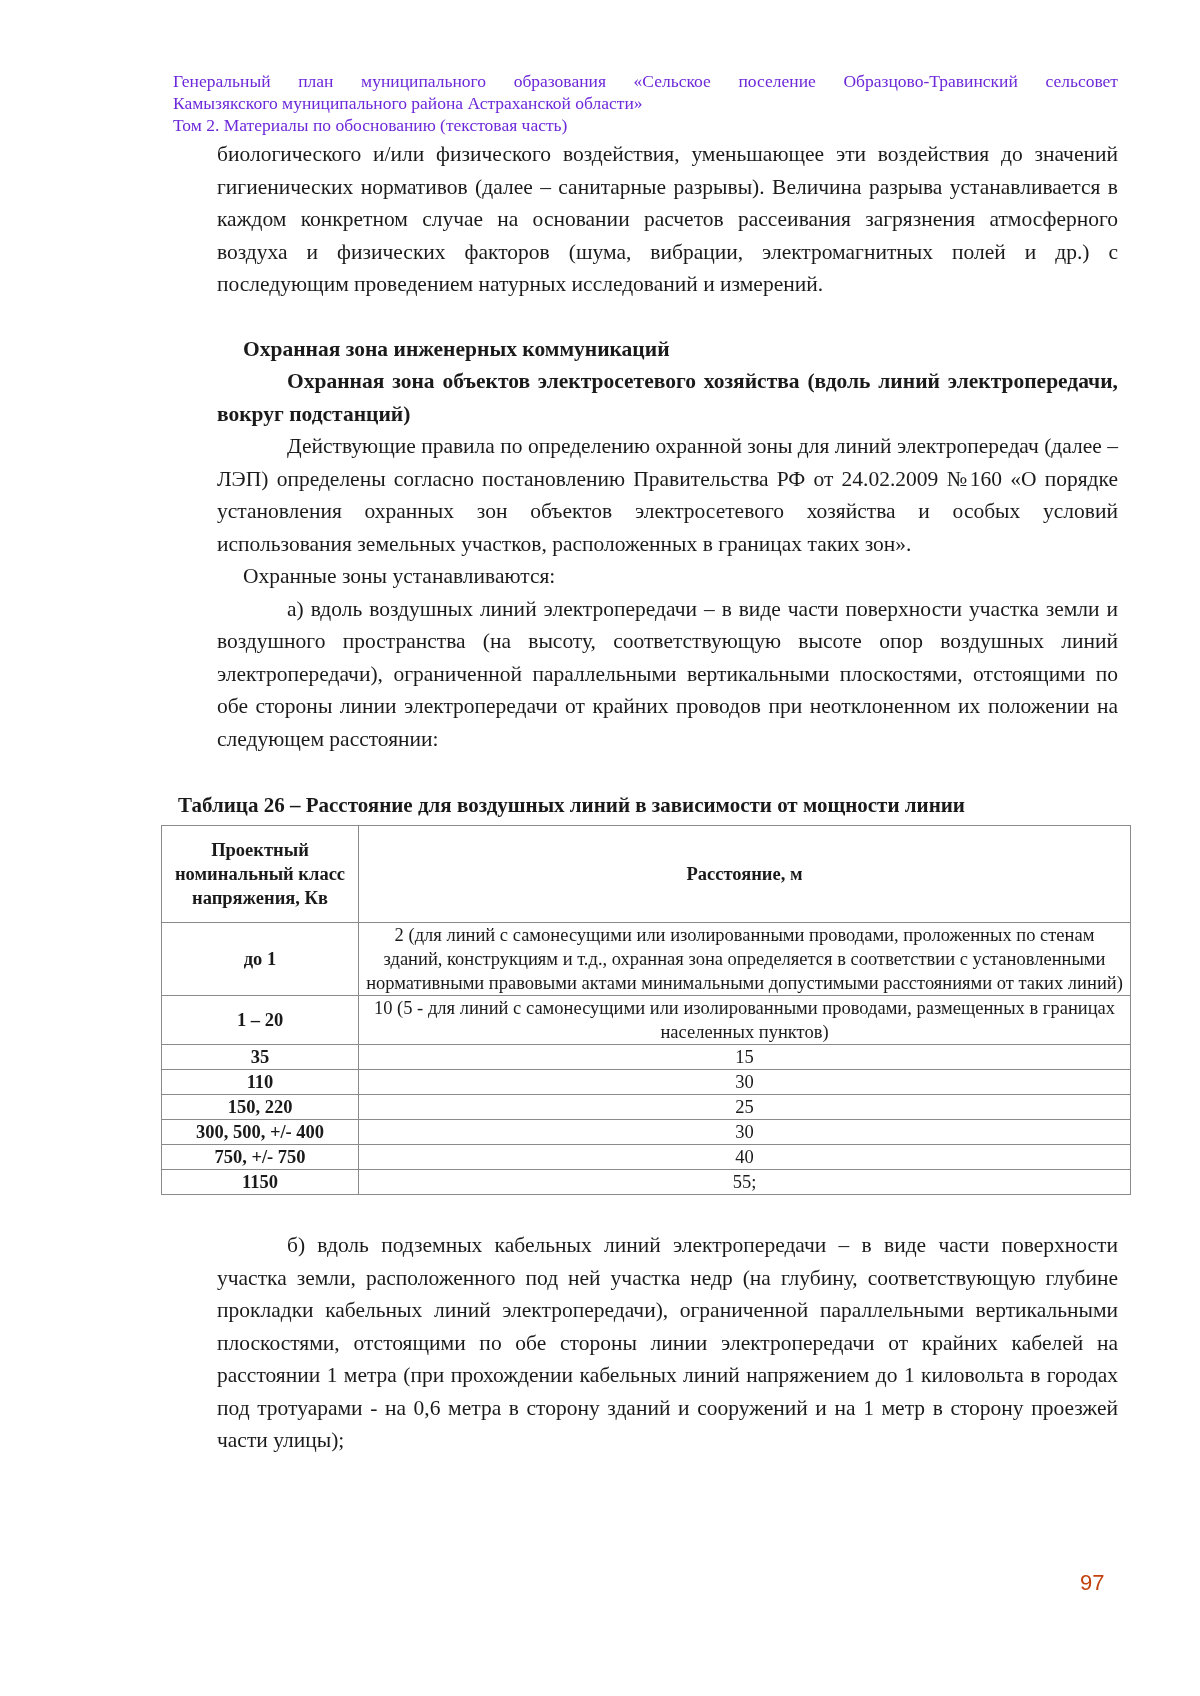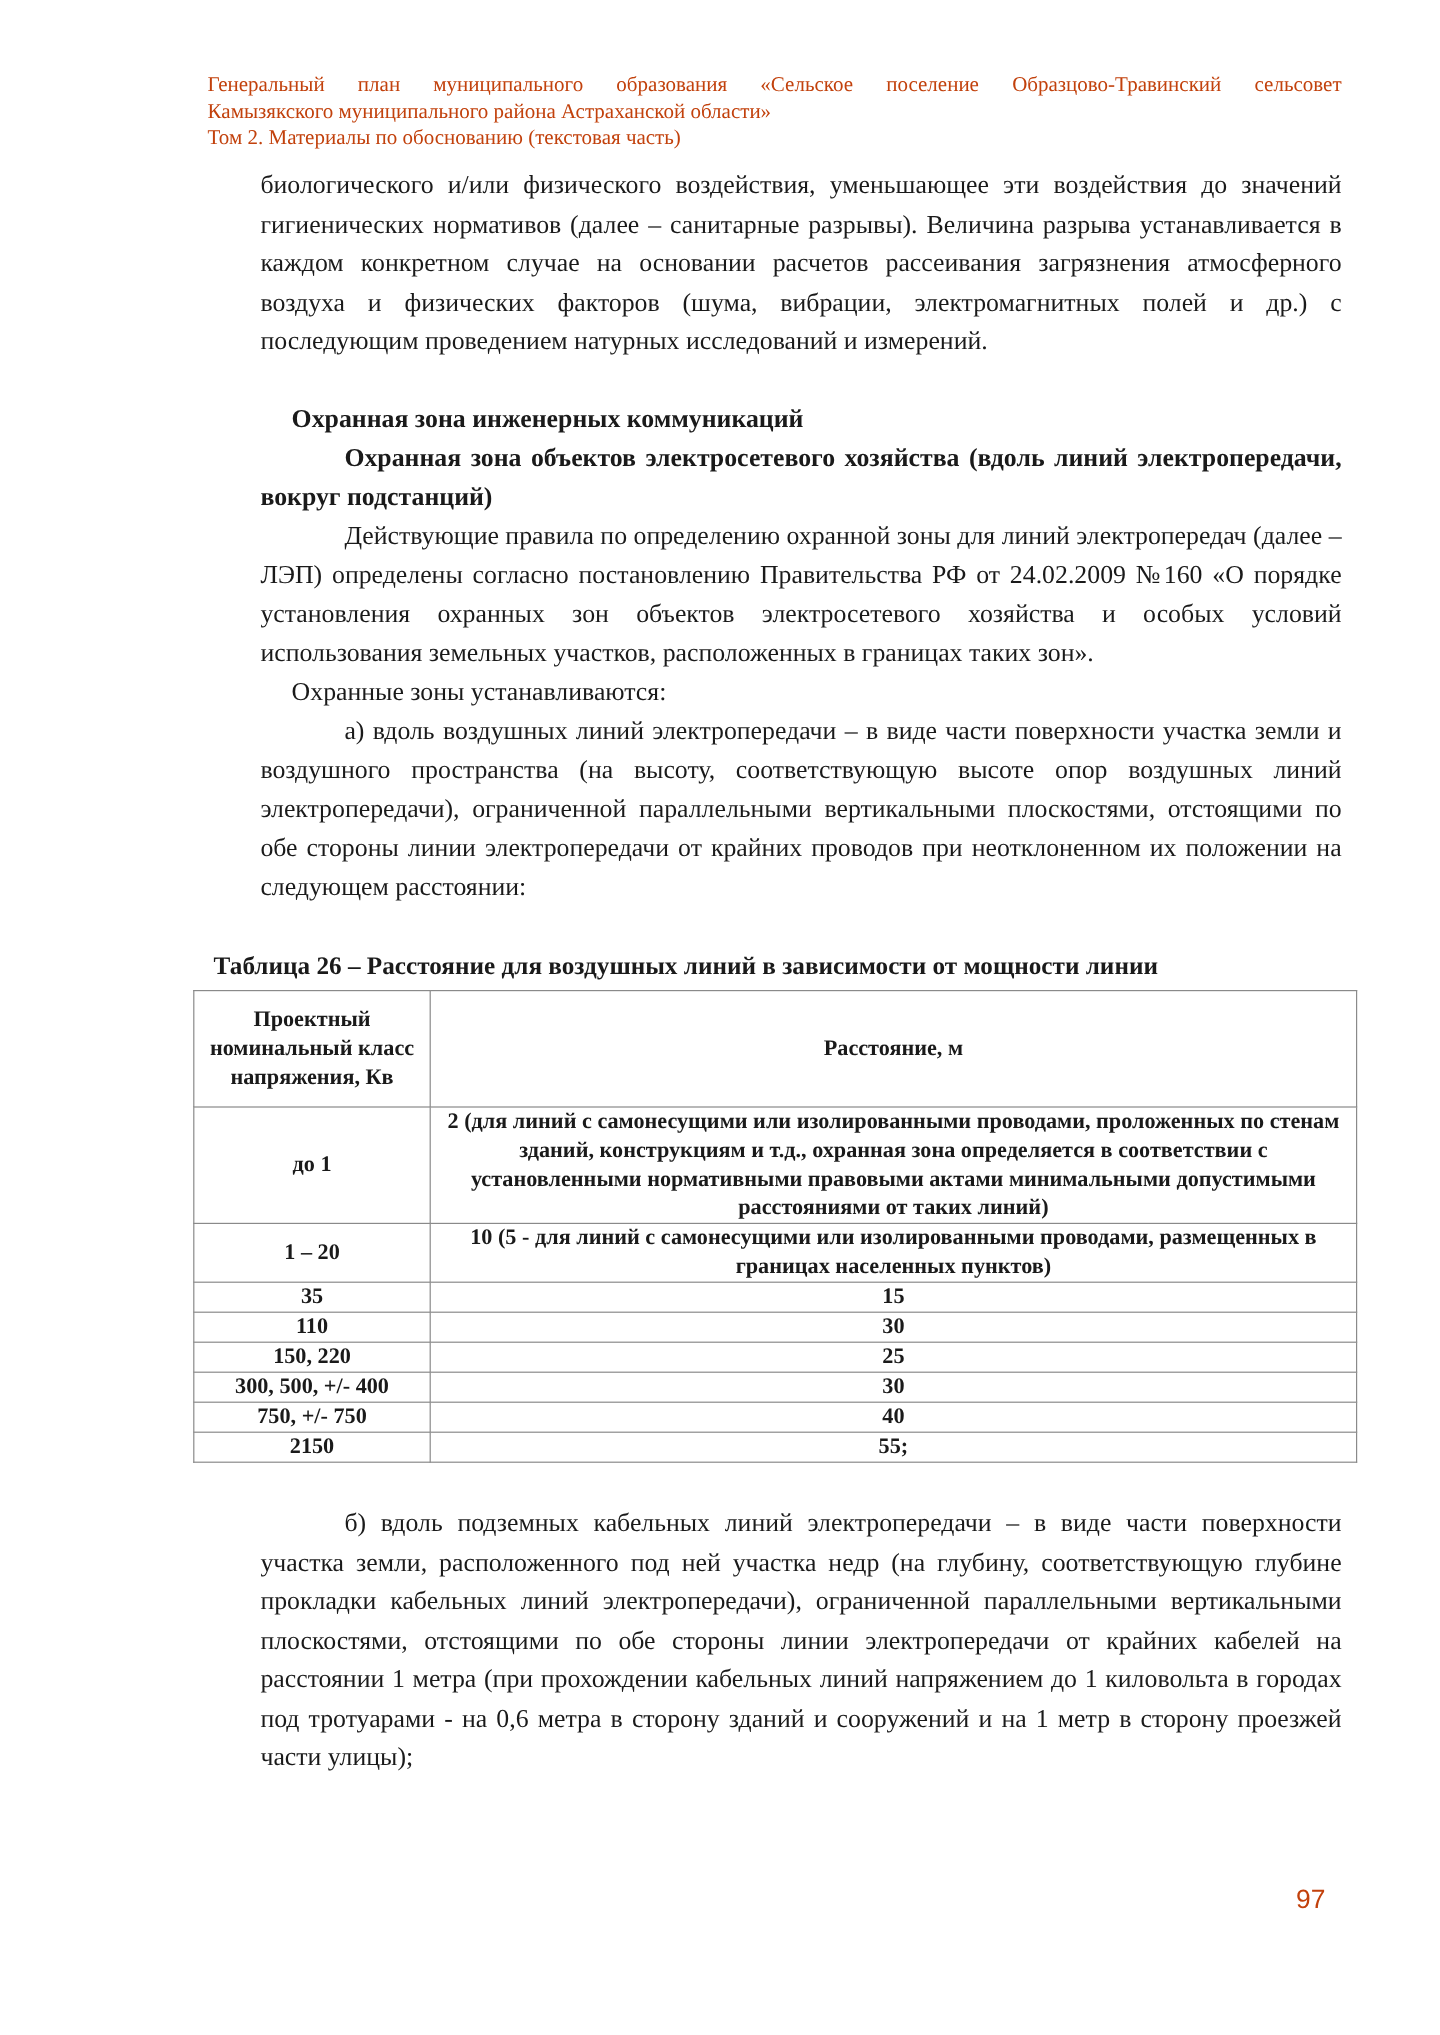--- a/index.html
+++ b/index.html
@@ -3,22 +3,22 @@
 <meta charset="utf-8">
 <style>
   html, body { margin: 0; padding: 0; background: #ffffff; }
   body {
     width: 1200px; height: 1696px; position: relative; overflow: hidden;
     font-family: "Liberation Serif", "DejaVu Serif", serif;
     color: #1a1a1a;
   }
   .page { position: absolute; left: 0; top: 0; width: 1200px; height: 1696px; }
   .header {
-    position: absolute; left: 173px; top: 59px; width: 945px;
-    font-size: 17.5px; line-height: 22px; color: #c2410c;
+    position: absolute; left: 173px; top: 70px; width: 945px;
+    font-size: 17.5px; line-height: 22px; color: #6d28d9;
   }
   .header .hl { display: block; }
   .header .hl.just { text-align: justify; text-align-last: justify; }
   .content {
     position: absolute; left: 173px; top: 138px; width: 945px;
     font-size: 21.5px; line-height: 32.5px;
   }
   .p { margin: 0; text-align: justify; }
   .p.indent { text-indent: 70px; }
   .p.last-left { text-align-last: left; margin-left: 44px; }
@@ -32,21 +32,21 @@
   table.t {
     border-collapse: collapse; width: 970px; margin-left: -12px;
     font-size: 18.5px; line-height: 24px;
   }
   table.t td, table.t th {
     border: 1.5px solid #8a8a8a; text-align: center; vertical-align: middle;
     padding: 0 4px;
   }
   table.t th { font-weight: bold; }
   table.t td.k { font-weight: bold; width: 188px; }
-  table.t td.v { font-weight: bold; }
+  table.t td.v { font-weight: normal; }
   .pagenum {
     position: absolute; left: 1080px; top: 1570px; font-size: 22px;
     font-family: "Liberation Sans", "DejaVu Sans", sans-serif; color: #c2410c;
   }
 </style>
 </head>
 <body>
 
 <div class="page">
 
@@ -102,21 +102,21 @@
         </tr>
         <tr>
           <td class="k">300, 500, +/- 400</td>
           <td class="v">30</td>
         </tr>
         <tr>
           <td class="k">750, +/- 750</td>
           <td class="v">40</td>
         </tr>
         <tr>
-          <td class="k">2150</td>
+          <td class="k">1150</td>
           <td class="v">55;</td>
         </tr>
       </tbody>
     </table>
 
     <div style="height:34px"></div>
 
     <p class="p indent last-left">б) вдоль подземных кабельных линий электропередачи – в виде части поверхности участка земли, расположенного под ней участка недр (на глубину, соответствующую глубине прокладки кабельных линий электропередачи), ограниченной параллельными вертикальными плоскостями, отстоящими по обе стороны линии электропередачи от крайних кабелей на расстоянии 1 метра (при прохождении кабельных линий напряжением до 1 киловольта в городах под тротуарами - на 0,6 метра в сторону зданий и сооружений и на 1 метр в сторону проезжей части улицы);</p>
   </div>
 

